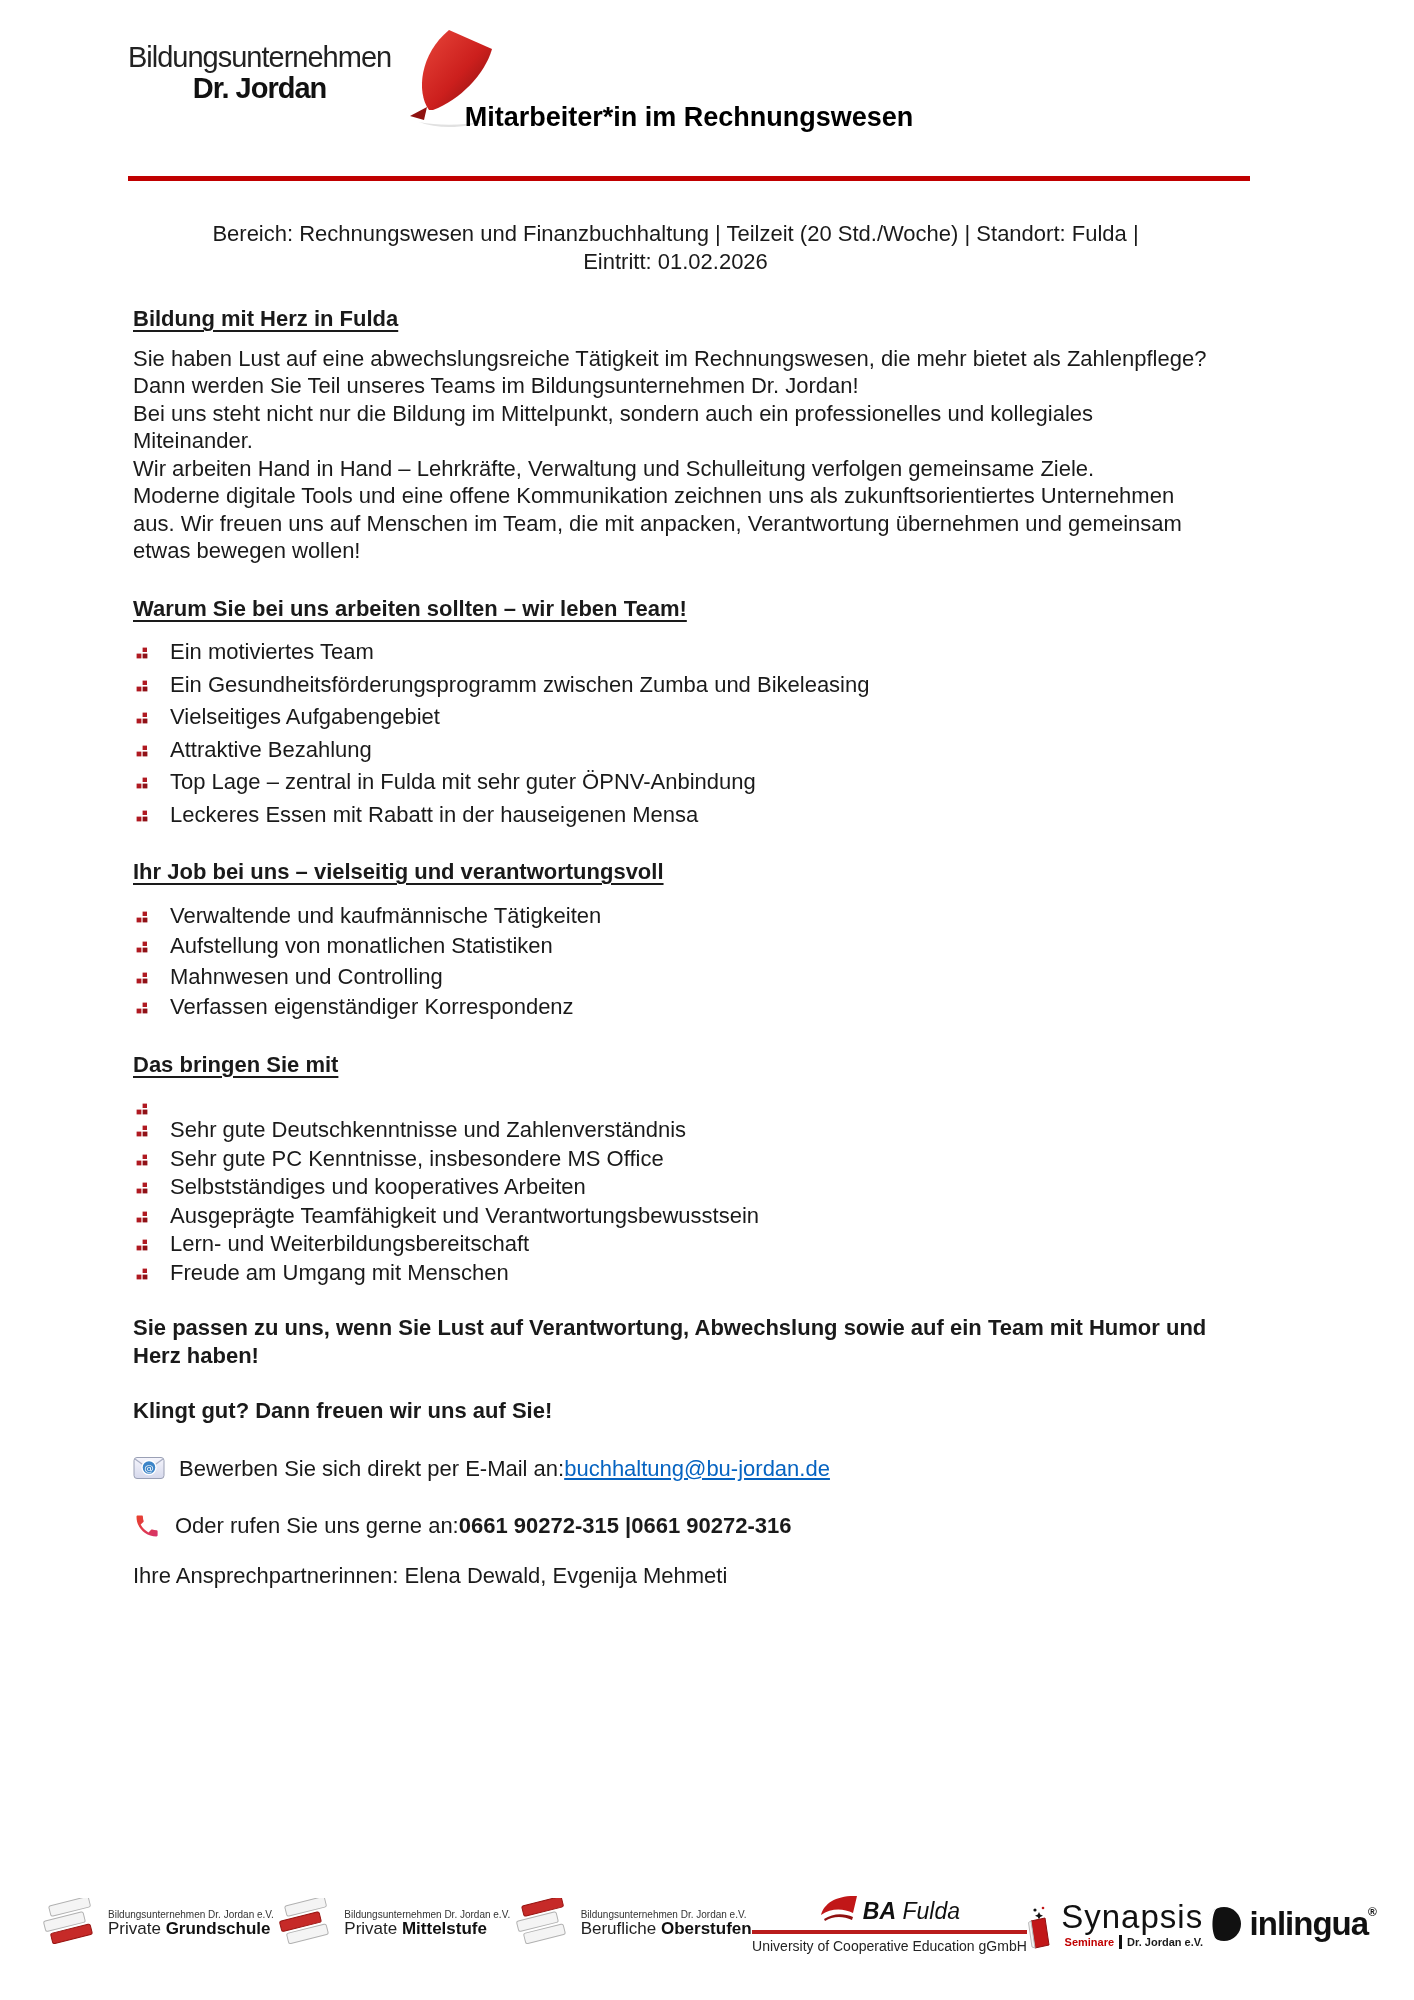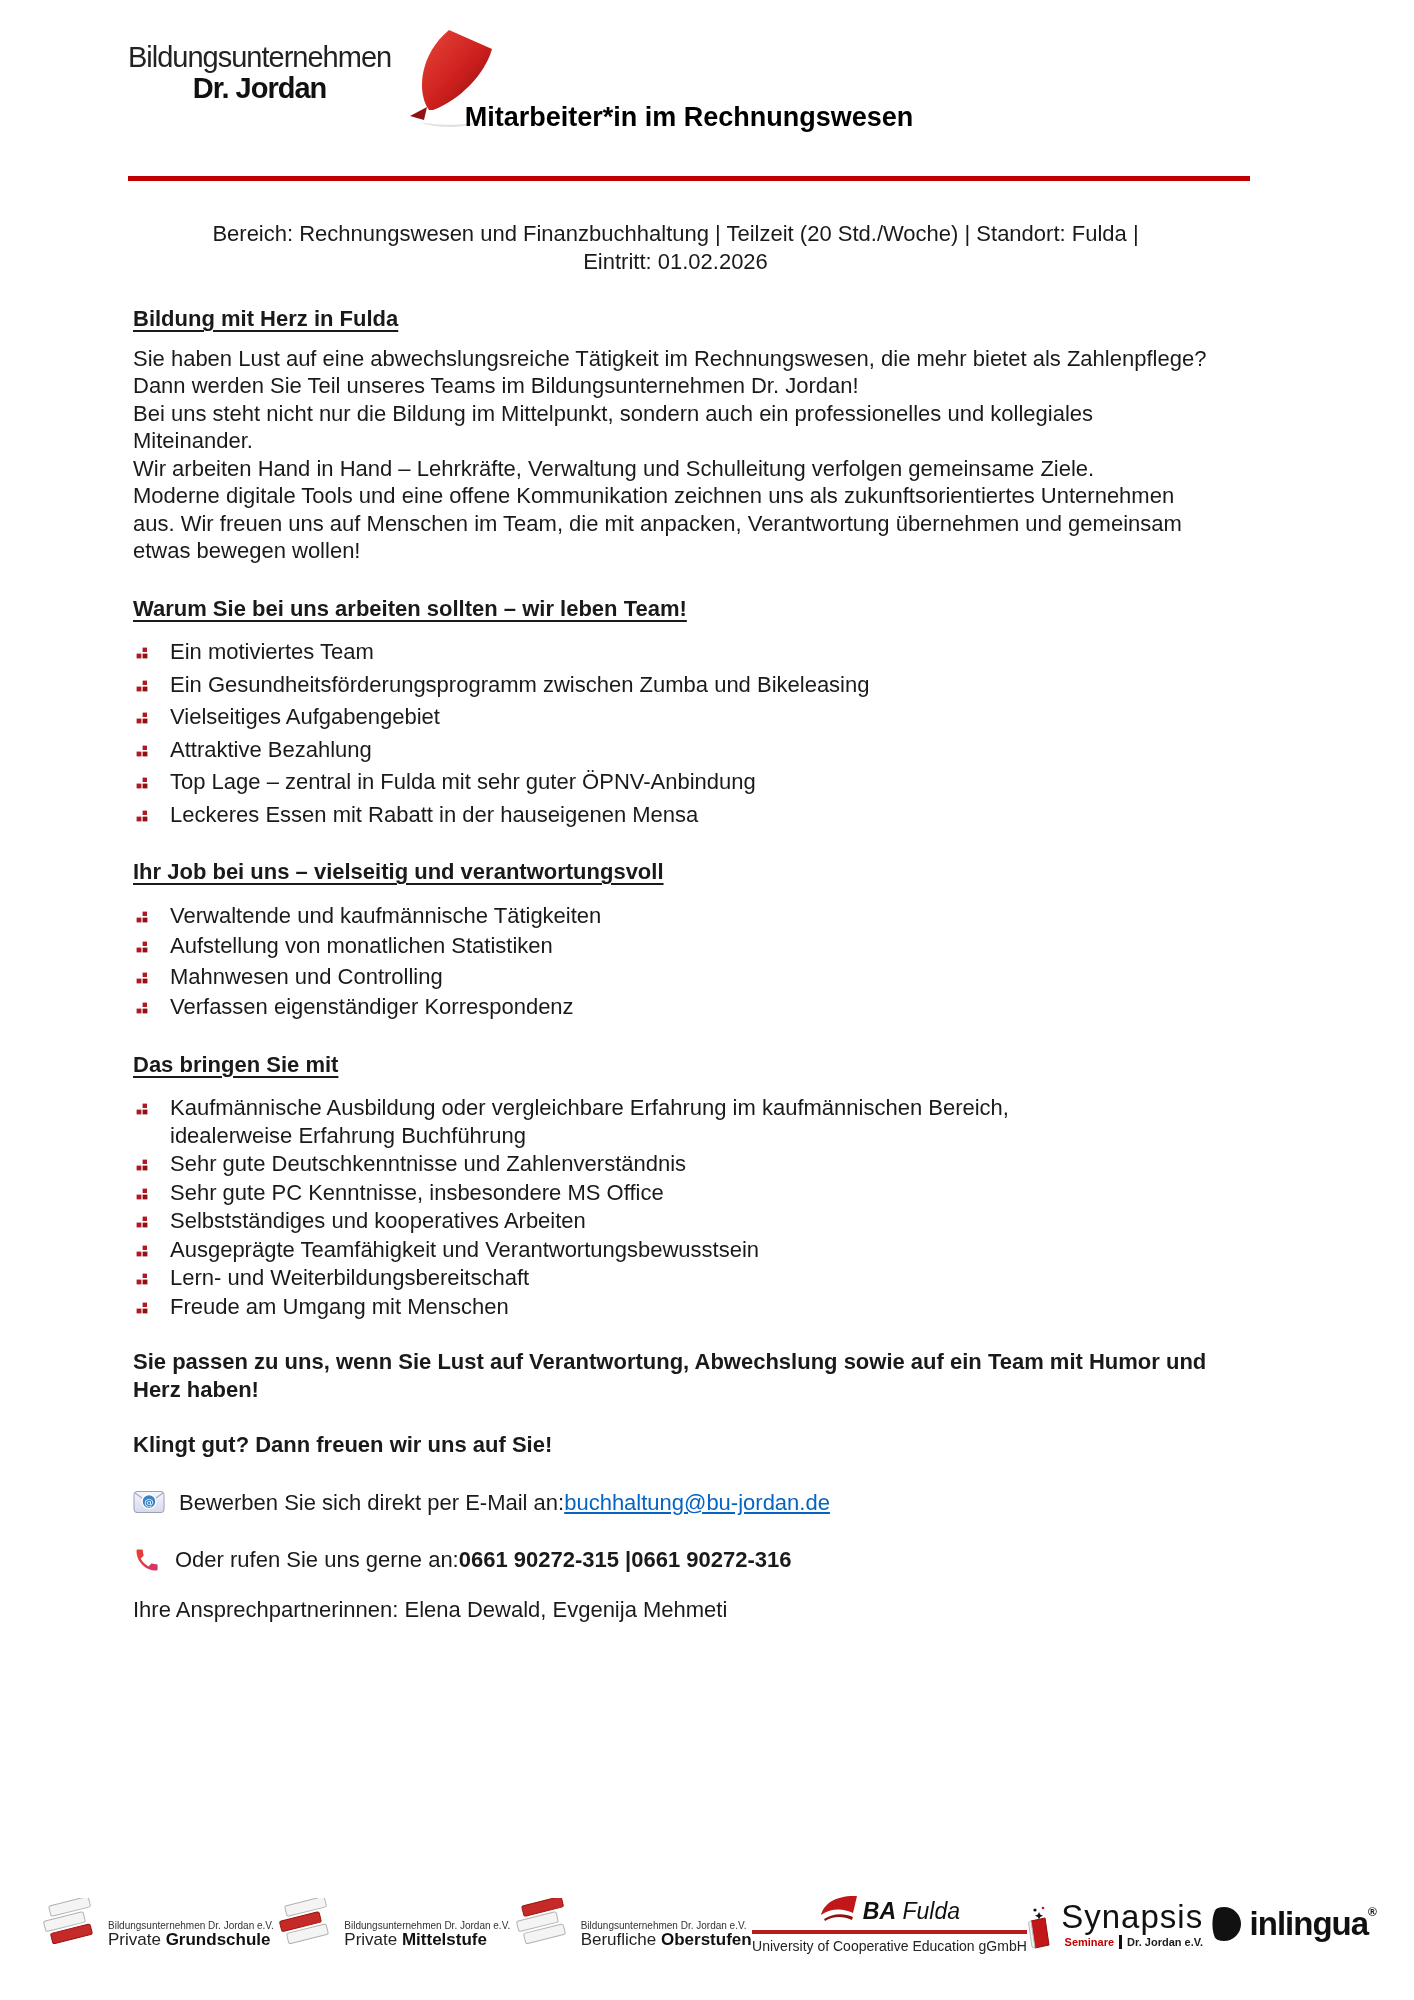--- a/index.html
+++ b/index.html
@@ -38,21 +38,21 @@
 
   .contact-row { display:flex; align-items:center; margin-top:30px; }
   .contact-row .c-ic { flex:0 0 auto; margin-right:14px; }
   a.mail-link { color:#0563C1; text-decoration:underline; }
   .phone-strong { font-weight:bold; }
   .persons { margin-top:22px; }
 
   
   .footer { position:absolute; left:0; right:0; top:1884px; height:80px;
             display:flex; justify-content:space-between; align-items:center; padding:0 38px; }
-  .flogo { display:flex; align-items:flex-end; }
+  .flogo { display:flex; align-items:center; }
   .flogo .books { margin-right:8px; }
   .fl-caption { font-size:10px; color:#333; white-space:nowrap; }
   .fl-name { font-size:17px; color:#222; white-space:nowrap; line-height:1.1; }
   .fl-name b { color:#111; }
   .bafulda { display:flex; flex-direction:column; align-items:center; }
   .bafulda-top { display:flex; align-items:center; }
   .bafulda-text { font-style:italic; font-size:23px; color:#111; margin-left:4px; white-space:nowrap; }
   .bafulda-text .ba { font-weight:bold; }
   .bafulda-sub { font-size:14px; color:#222; border-top:4px solid #b91c1c; margin-top:2px; padding-top:4px; white-space:nowrap; }
   .synapsis { display:flex; align-items:flex-end; }
@@ -196,22 +196,20 @@
     </ul>
 
     <h2 class="sec-heading">Das bringen Sie mit</h2>
     <ul class="bullets profile">
       <li>
           <svg class="b-ic" width="12" height="12" viewBox="0 0 12 12">
             <rect x="6.6" y="0.6" width="4.4" height="4.4" fill="#B01921"></rect>
             <rect x="0.6" y="6.6" width="4.8" height="4.8" fill="#B01921"></rect>
             <rect x="6.6" y="6.6" width="4.8" height="4.8" fill="#8f1016"></rect>
           </svg>
-          <span class="li-text">Kaufmännische Ausbildung oder vergleichbare Erfahrung im kaufmännischen Bereich,
-idealerweise Erfahrung Buchführung</span>
         </li>
       <li>
           <svg class="b-ic" width="12" height="12" viewBox="0 0 12 12">
             <rect x="6.6" y="0.6" width="4.4" height="4.4" fill="#B01921"></rect>
             <rect x="0.6" y="6.6" width="4.8" height="4.8" fill="#B01921"></rect>
             <rect x="6.6" y="6.6" width="4.8" height="4.8" fill="#8f1016"></rect>
           </svg>
           <span class="li-text">Sehr gute Deutschkenntnisse und Zahlenverständnis</span>
         </li>
       <li>

